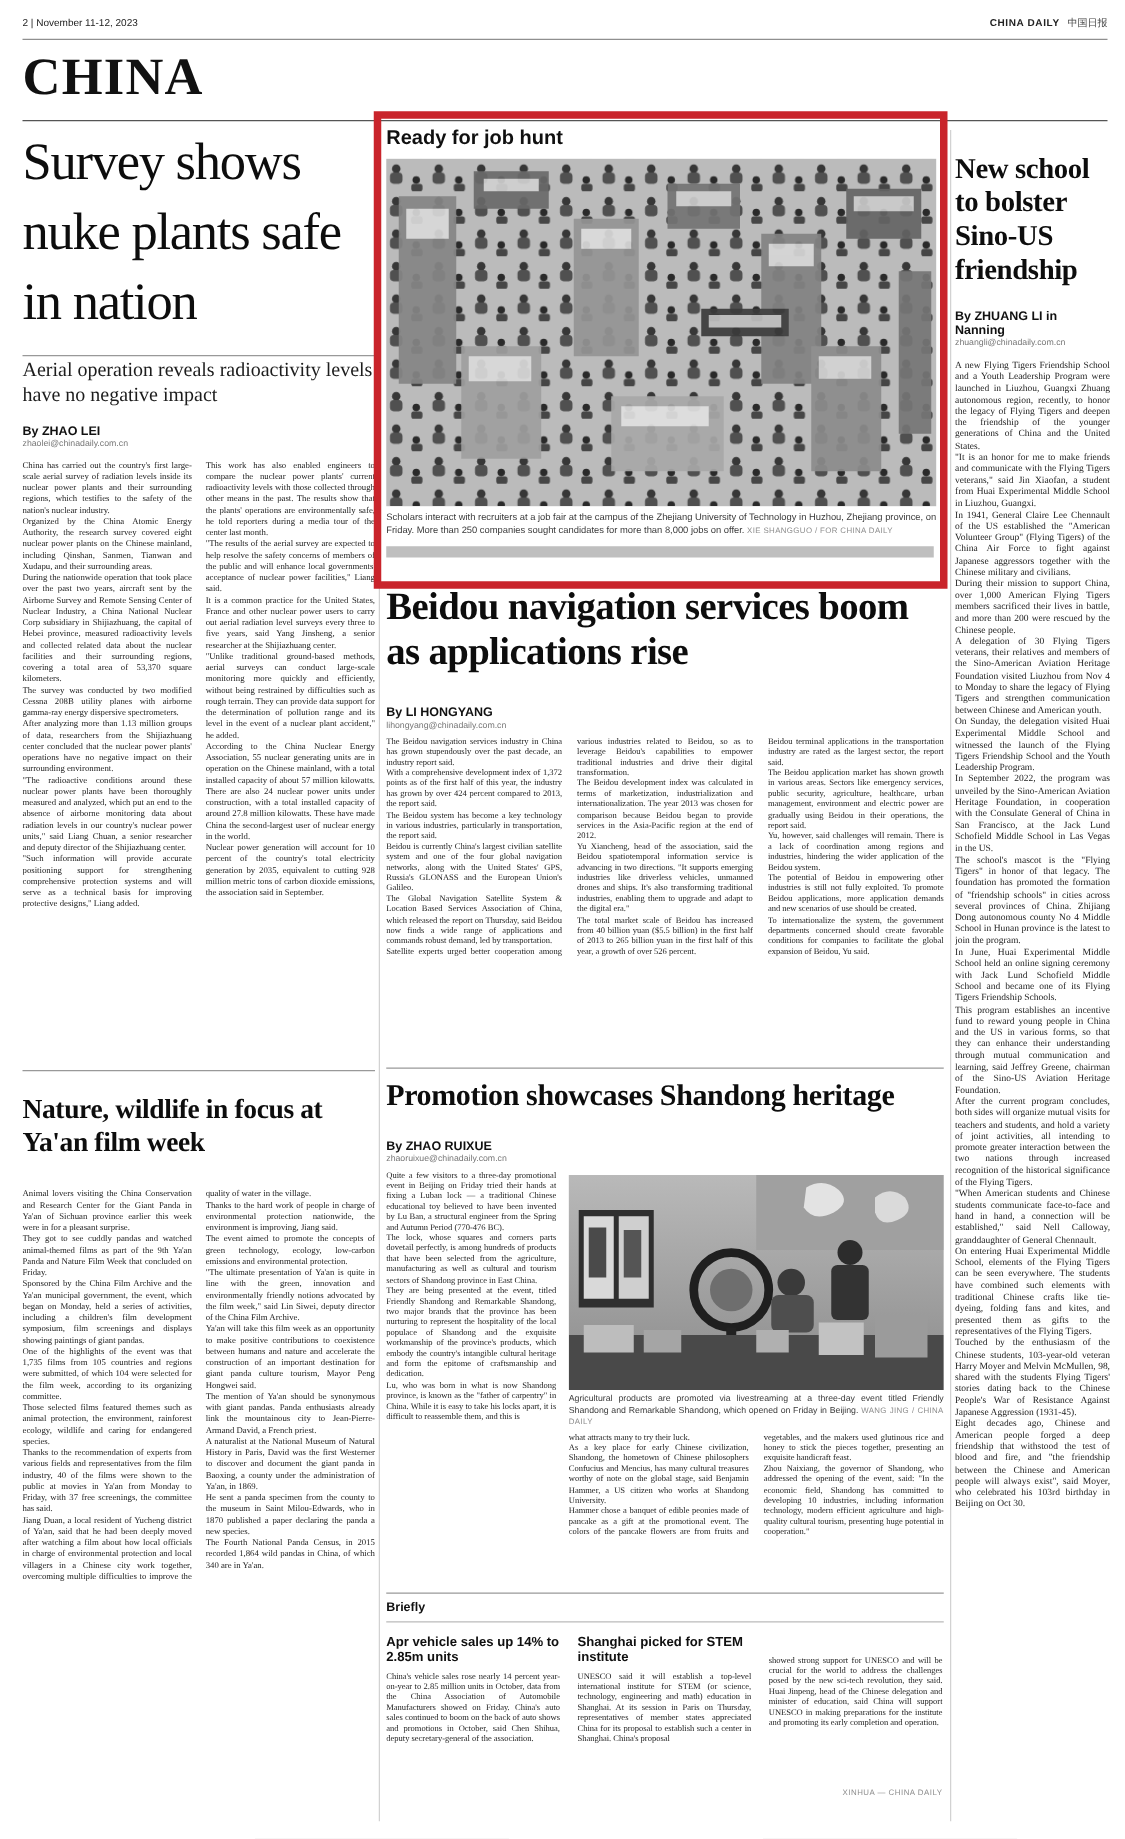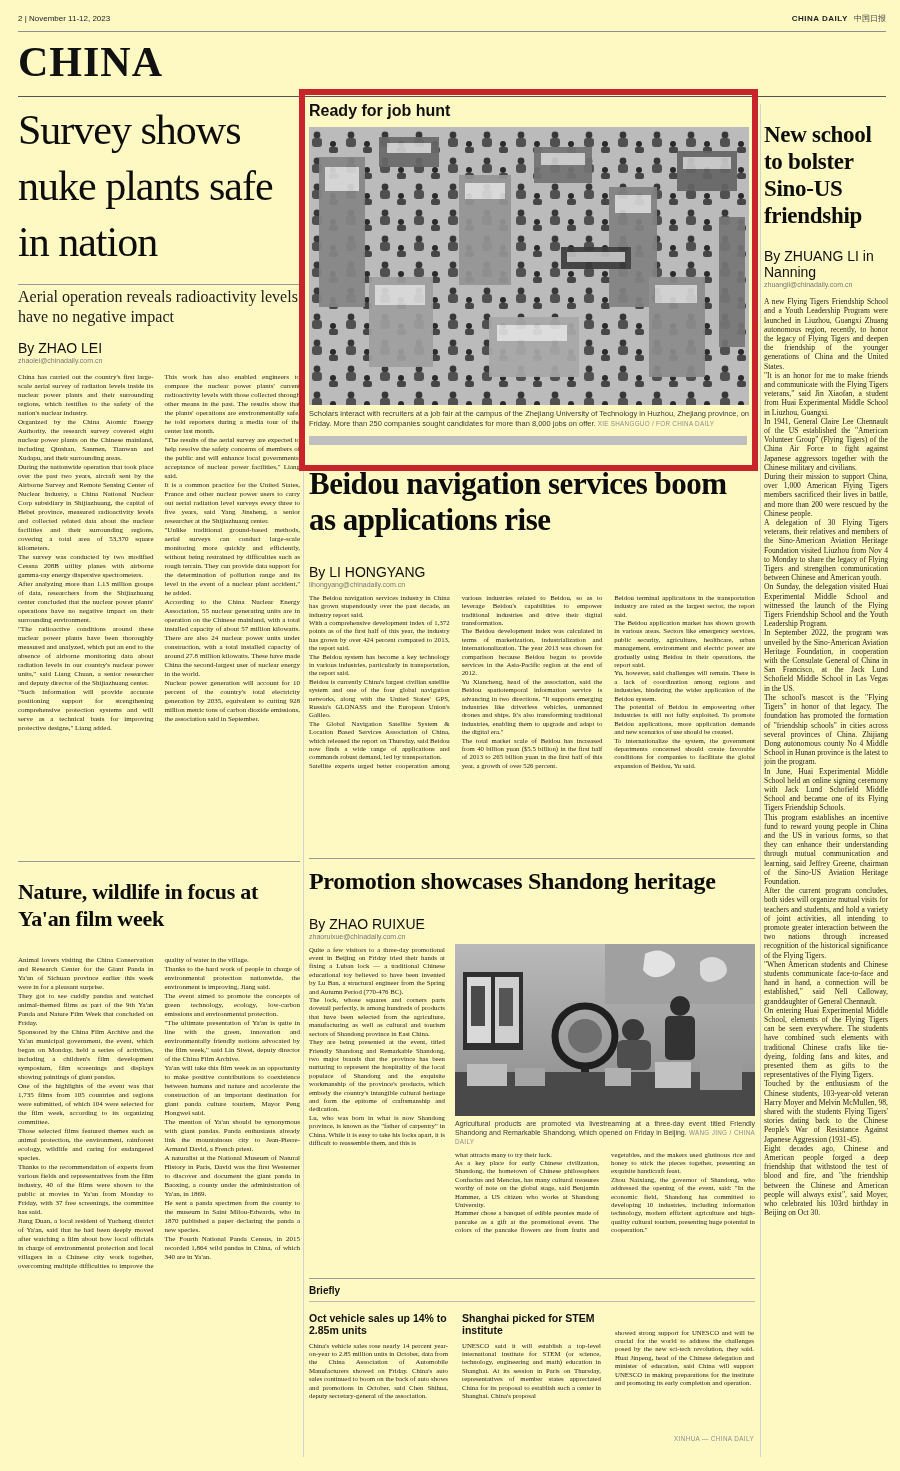--- a/index.html
+++ b/index.html
@@ -1,33 +1,33 @@
 <!DOCTYPE html>
 <html><head>
 <meta charset="utf-8">
 <style>
   html,body{margin:0;padding:0;background:#e9e9e9;}
-  .page{position:relative;width:900px;height:1471px;background:#fef9c3;overflow:hidden;
+  .page{position:relative;width:900px;height:1471px;background:#ffffff;overflow:hidden;
         font-family:"Liberation Serif",serif;color:#1b1b1b;}
   
   .masthead-row{position:absolute;left:18px;right:14px;top:13px;display:flex;
                 justify-content:space-between;align-items:baseline;
                 font-family:"Liberation Sans",sans-serif;font-size:8px;color:#222;}
   .masthead{font-weight:bold;letter-spacing:.5px}
   .masthead-cn{font-weight:normal;color:#444;margin-left:4px}
   .rule{position:absolute;left:18px;right:14px;height:0;border-top:1px solid #8f8f8f;}
   .rule-1{top:31px}
   .section-title{position:absolute;left:18px;top:38px;font-size:42px;font-weight:bold;
                  letter-spacing:1px;color:#111;}
   .rule-2{top:96px;border-top:1.5px solid #555}
   
   .vdiv{position:absolute;top:104px;bottom:14px;width:0;border-left:1px solid #d2d2d2;}
   .vdiv-a{left:303px}.vdiv-b{left:760px}
   
-  .byline{font-family:"Liberation Sans",sans-serif;font-size:14px;font-weight:normal;color:#111;}
+  .byline{font-family:"Liberation Sans",sans-serif;font-size:10px;font-weight:bold;color:#111;}
   .dateline{font-family:"Liberation Sans",sans-serif;font-size:7px;font-weight:normal;color:#333;}
   .email{font-family:"Liberation Sans",sans-serif;font-size:7px;color:#777;margin-top:1px;}
   .body-text{font-size:7px;line-height:9px;text-align:justify;white-space:pre-line;
              color:#222;overflow:hidden;}
   
   .left-block{position:absolute;left:18px;top:102px;width:282px;}
   .h1-main{font-size:42px;line-height:56px;font-weight:normal;letter-spacing:-1px;color:#0d0d0d;margin:0;}
   .deck{margin-top:14px;padding-top:2px;border-top:1px solid #999;
         font-size:16px;line-height:20px;color:#1d1d1d;}
   .left-byline{margin-top:13px;}
@@ -267,21 +267,21 @@
 Zhou Naixiang, the governor of Shandong, who addressed the opening of the event, said: "In the economic field, Shandong has committed to developing 10 industries, including information technology, modern efficient agriculture and high-quality cultural tourism, presenting huge potential in cooperation."</div>
       </div>
     </div>
 
     <div class="briefly-rule-top"></div>
     <div class="briefly-title">Briefly</div>
     <div class="briefly-rule-bot"></div>
 
     <div class="briefs-row">
       <div class="brief-col">
-        <div class="brief-title">Oct vehicle sales up 14% to 2.85m units</div>
+        <div class="brief-title">Apr vehicle sales up 14% to 2.85m units</div>
         <div class="brief-text">China's vehicle sales rose nearly 14 percent year-on-year to 2.85 million units in October, data from the China Association of Automobile Manufacturers showed on Friday. China's auto sales continued to boom on the back of auto shows and promotions in October, said Chen Shihua, deputy secretary-general of the association.</div>
       </div>
       <div class="brief-col">
         <div class="brief-title">Shanghai picked for STEM institute</div>
         <div class="brief-text">UNESCO said it will establish a top-level international institute for STEM (or science, technology, engineering and math) education in Shanghai. At its session in Paris on Thursday, representatives of member states appreciated China for its proposal to establish such a center in Shanghai. China's proposal</div>
       </div>
       <div class="brief-col">
         <div class="brief-text brief-cont">showed strong support for UNESCO and will be crucial for the world to address the challenges posed by the new sci-tech revolution, they said. Huai Jinpeng, head of the Chinese delegation and minister of education, said China will support UNESCO in making preparations for the institute and promoting its early completion and operation.</div>
         <div class="brief-credit">XINHUA — CHINA DAILY</div>
       </div>

